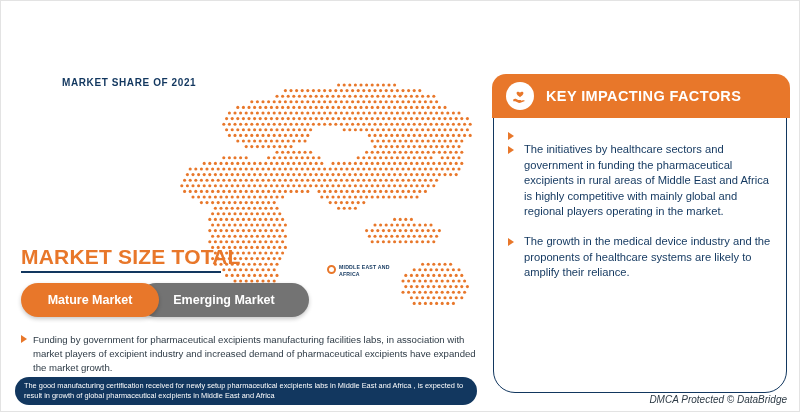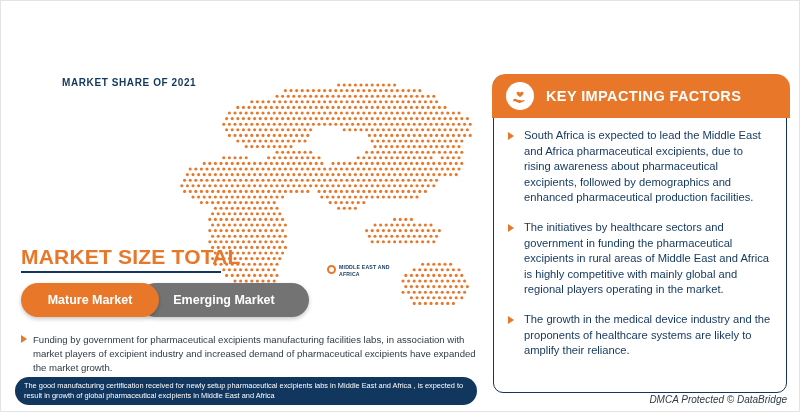--- a/index.html
+++ b/index.html
@@ -174,21 +174,21 @@
     line-height: 10px;
   }
 
   
   .card {
     position: absolute;
     left: 492px; top: 74px;
     width: 294px; height: 318px;
     background: #ffffff;
     border: 1.5px solid #12375f;
-    border-radius: 10px;
+    border-radius: 22px;
   }
   .card-head {
     position: absolute;
     left: -2px; top: -2px;
     width: 298px; height: 44px;
     background: #e8772a;
     border-radius: 14px 14px 0 0;
     display: flex;
     align-items: center;
   }
@@ -1419,21 +1419,20 @@
         <svg width="18" height="18" viewBox="0 0 24 24">
           <path d="M12 7.8c-1.1-2-4.6-1.9-4.6 .6 0 1.9 3 4 4.6 5.2 1.6-1.2 4.6-3.3 4.6-5.2 0-2.5-3.5-2.6-4.6-.6z" fill="#e8772a"></path>
           <path d="M3 16.5c1.6-1.2 3.2-1.1 4.6-.3l2 1.1h3.1c.7 0 .9 .9 .2 1.1l-3 .6 6.1-1.4c1.3-.3 2.3 .4 2.5 1.2L12.6 21c-1 .3-1.7 .3-2.6-.1l-4.4-1.9H3z" fill="#e8772a"></path>
         </svg>
       </div>
       <div class="card-head-title">KEY IMPACTING FACTORS</div>
     </div>
     <div class="card-body">
       <div class="bullet">
         <span class="bullet-arrow"></span>
-        <span>South Africa is expected to lead the Middle East and Africa pharmaceutical excipients, due to rising awareness about pharmaceutical excipients, followed by demographics and enhanced pharmaceutical production facilities.</span>
       </div>
       <div class="bullet">
         <span class="bullet-arrow"></span>
         <span>The initiatives by healthcare sectors and government in funding the pharmaceutical excipients in rural areas of Middle East and Africa is highly competitive with mainly global and regional players operating in the market.</span>
       </div>
       <div class="bullet">
         <span class="bullet-arrow"></span>
         <span>The growth in the medical device industry and the proponents of healthcare systems are likely to amplify their reliance.</span>
       </div>
     </div>

